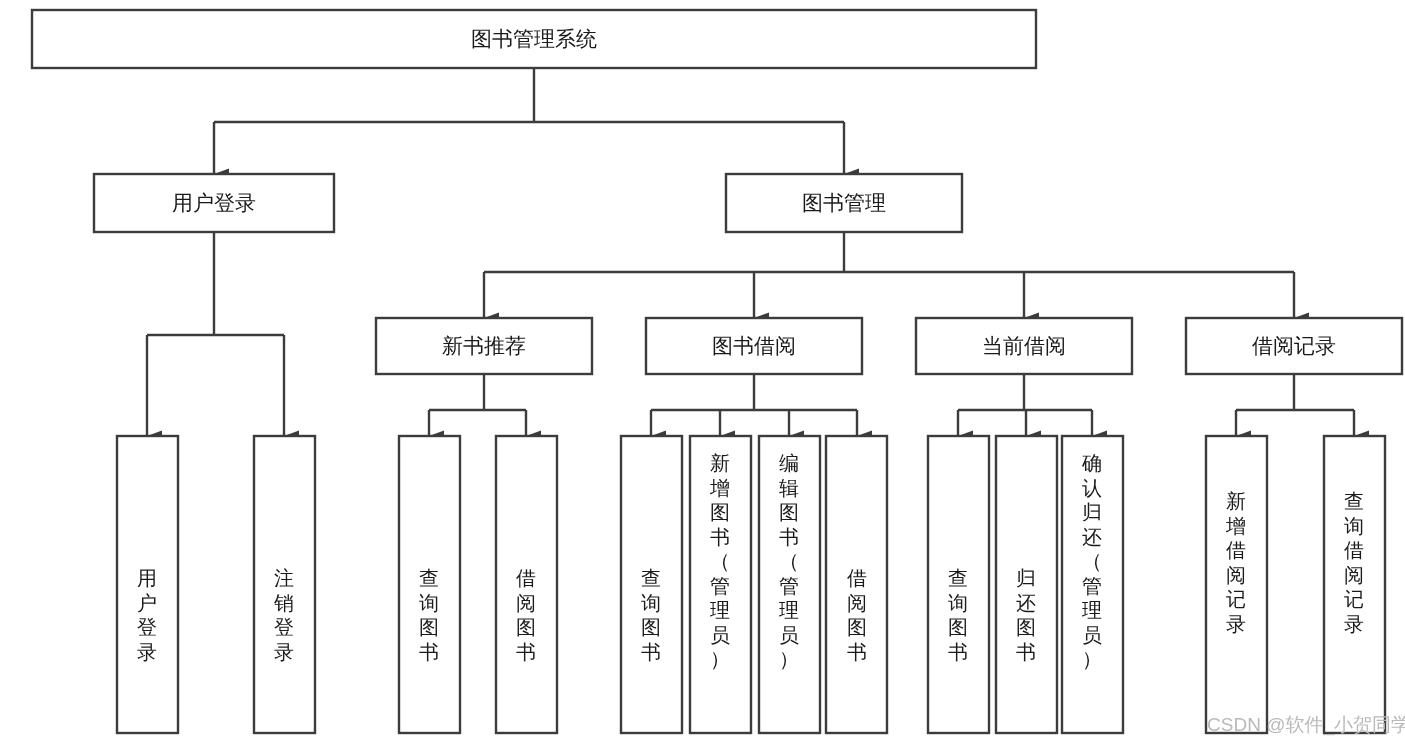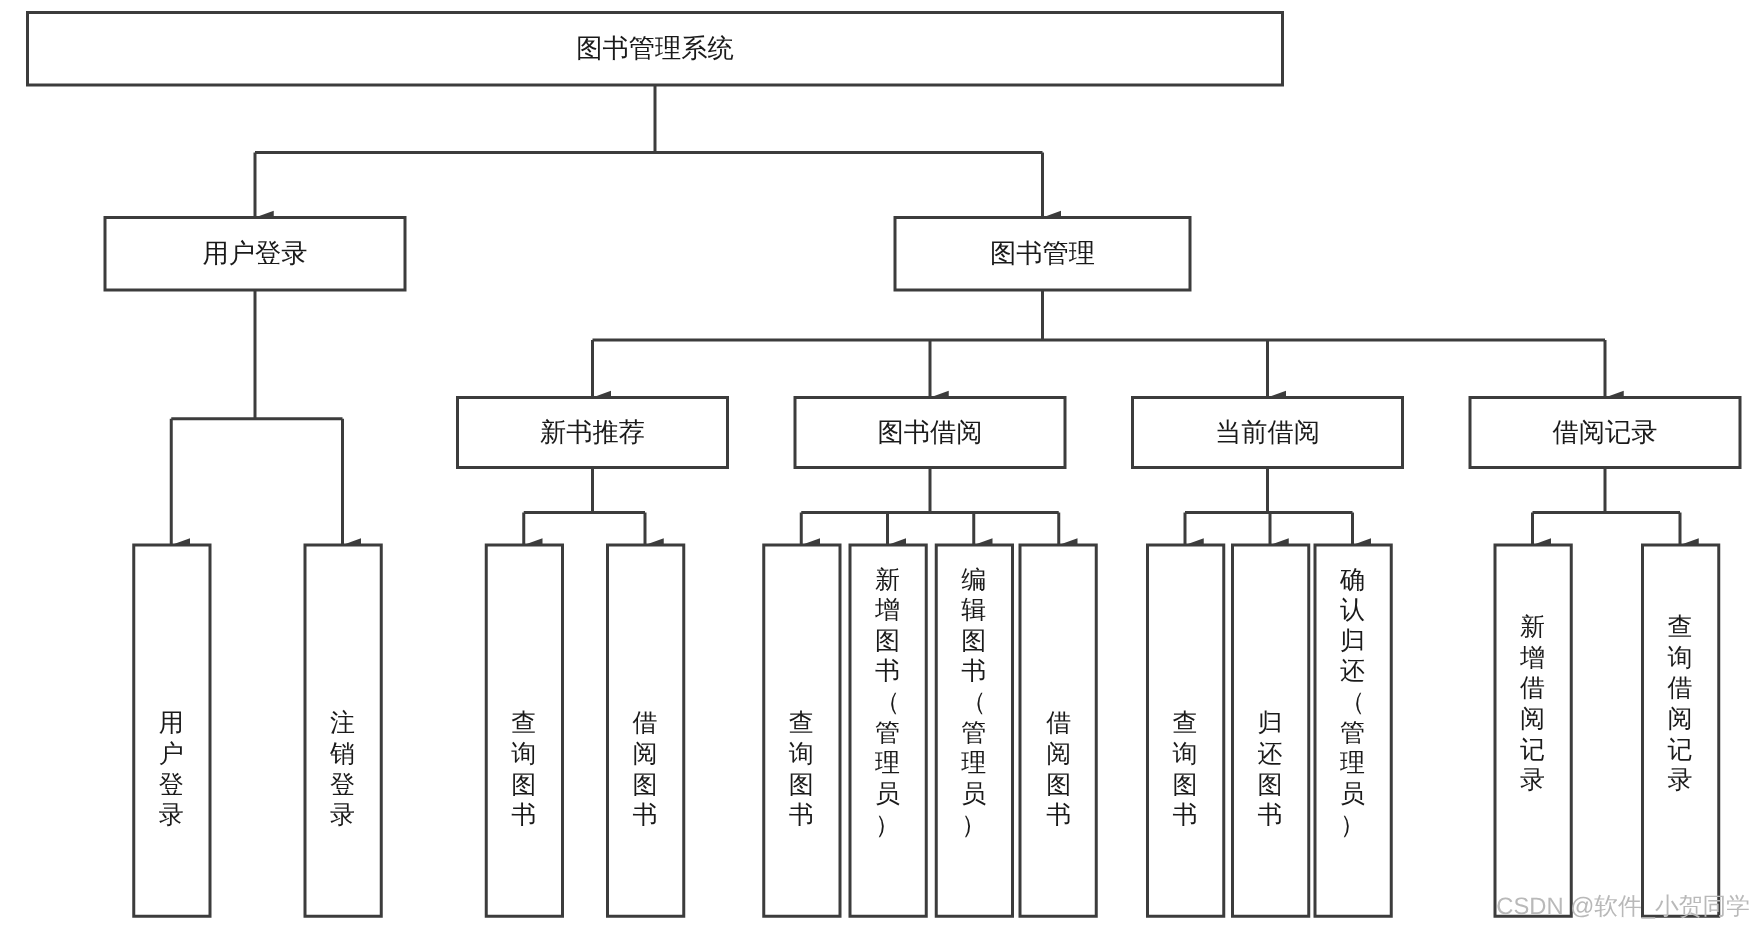--- a/index.html
+++ b/index.html
@@ -10,21 +10,21 @@
   }
   body {
     width: 1405px;
     height: 747px;
     font-family: "Liberation Sans", "DejaVu Sans", sans-serif;
     overflow: hidden;
     position: relative;
   }
   #diagram-root {
     position: absolute;
-    left: 4px;
+    left: 14px;
     top: 0;
     width: 1126px;
     height: 747px;
   }
   svg#flowchart {
     display: block;
     width: 1405px;
     height: 747px;
     background: #ffffff;
   }

